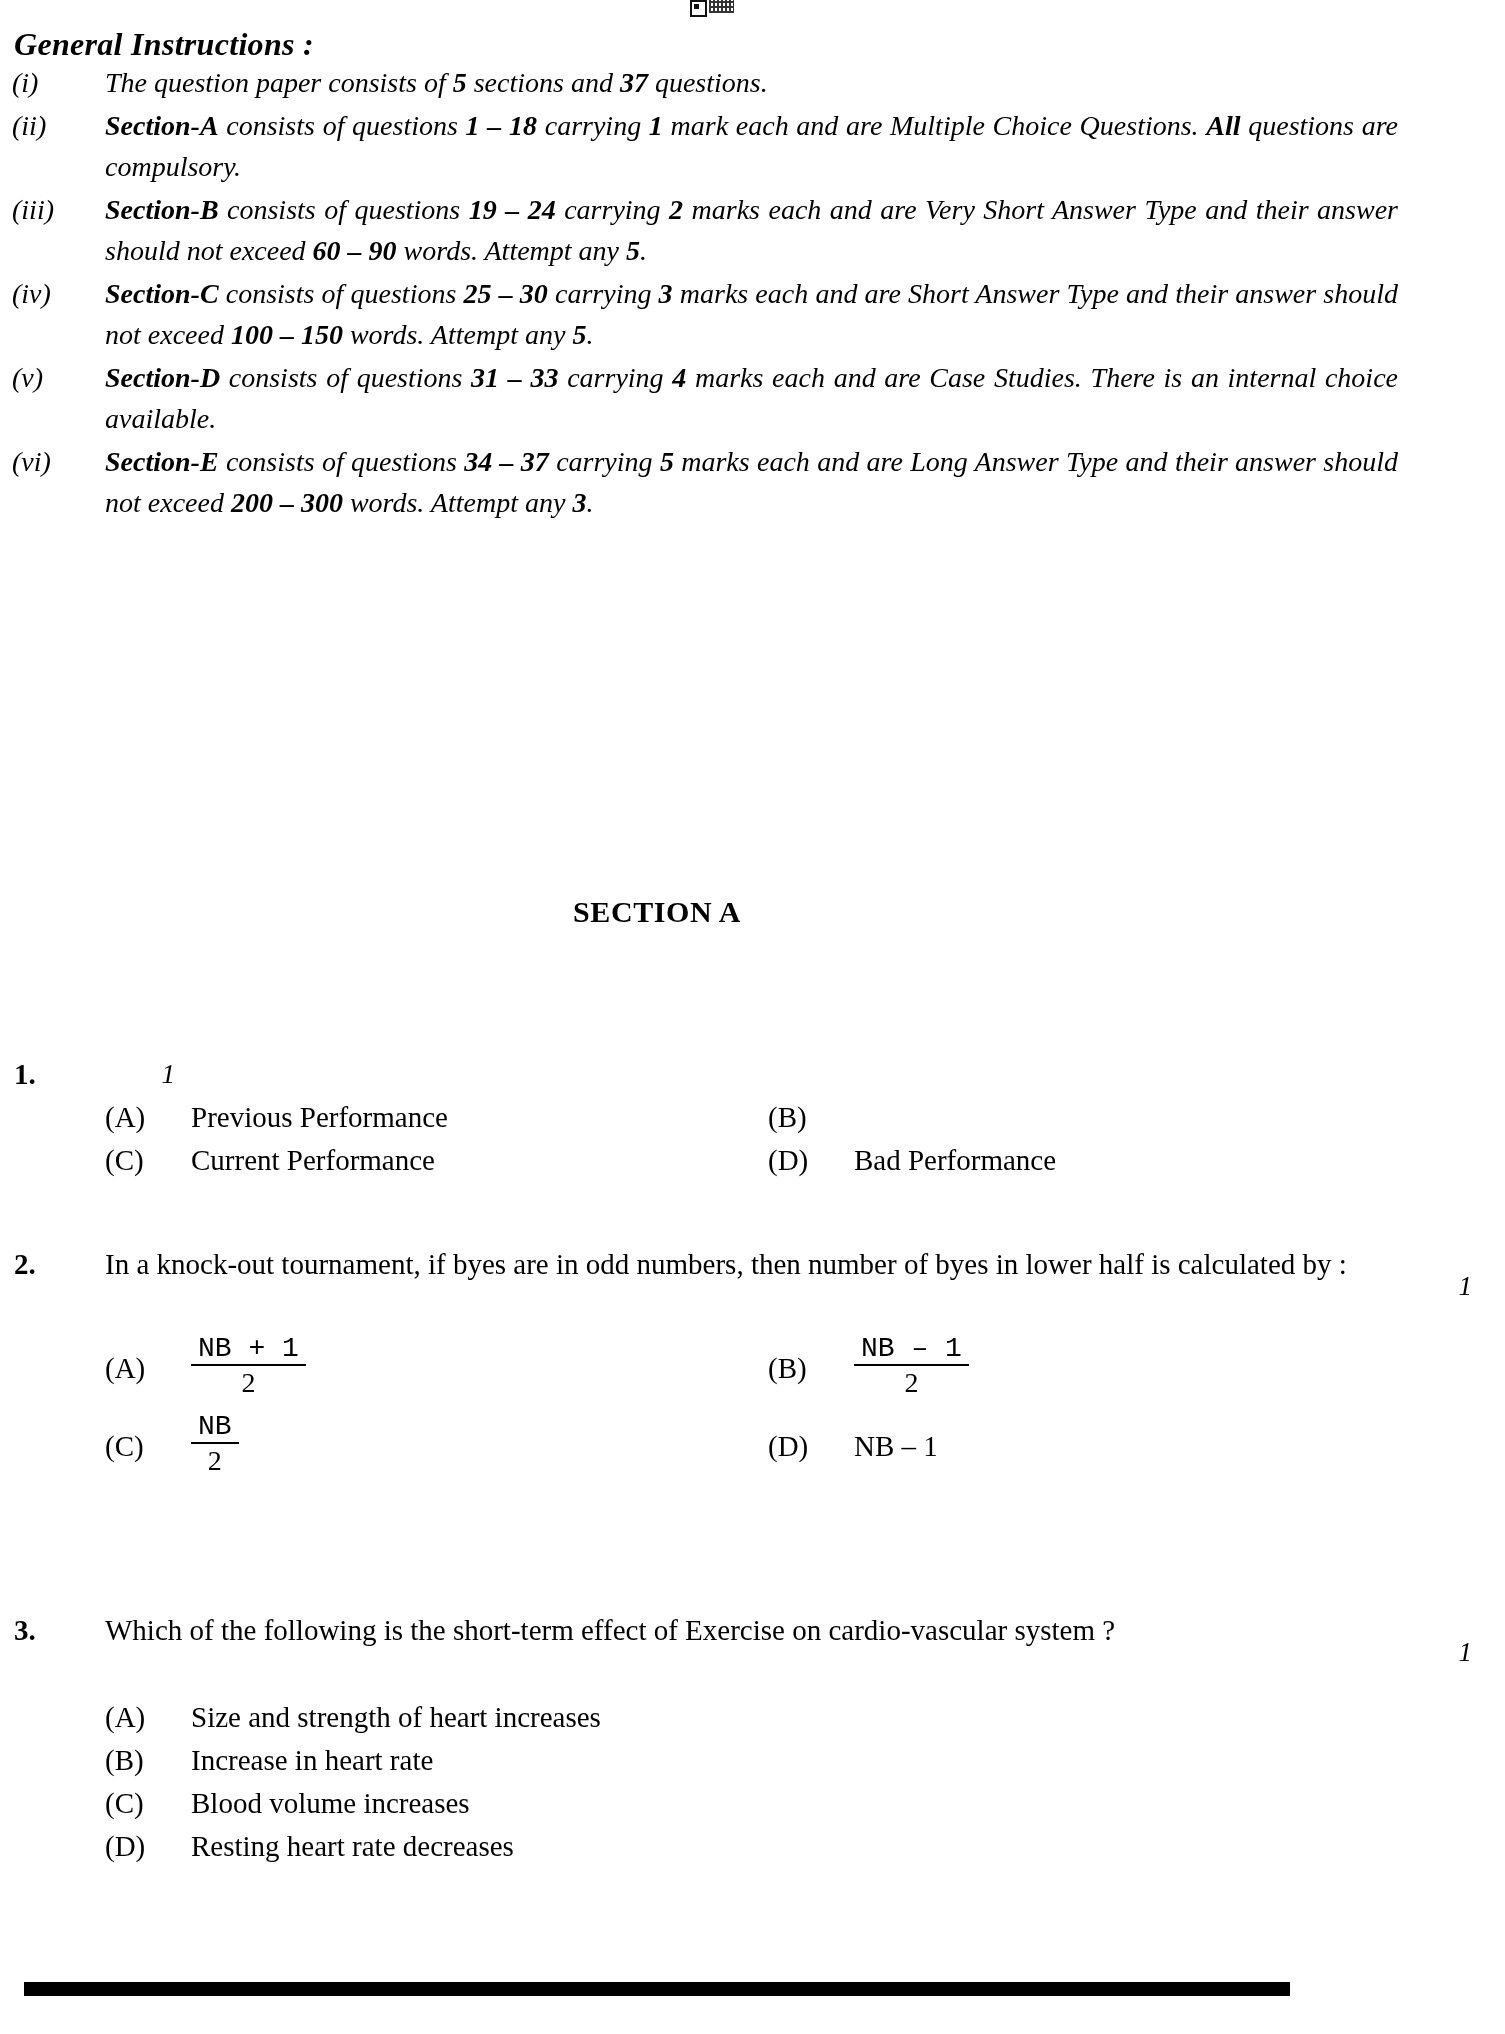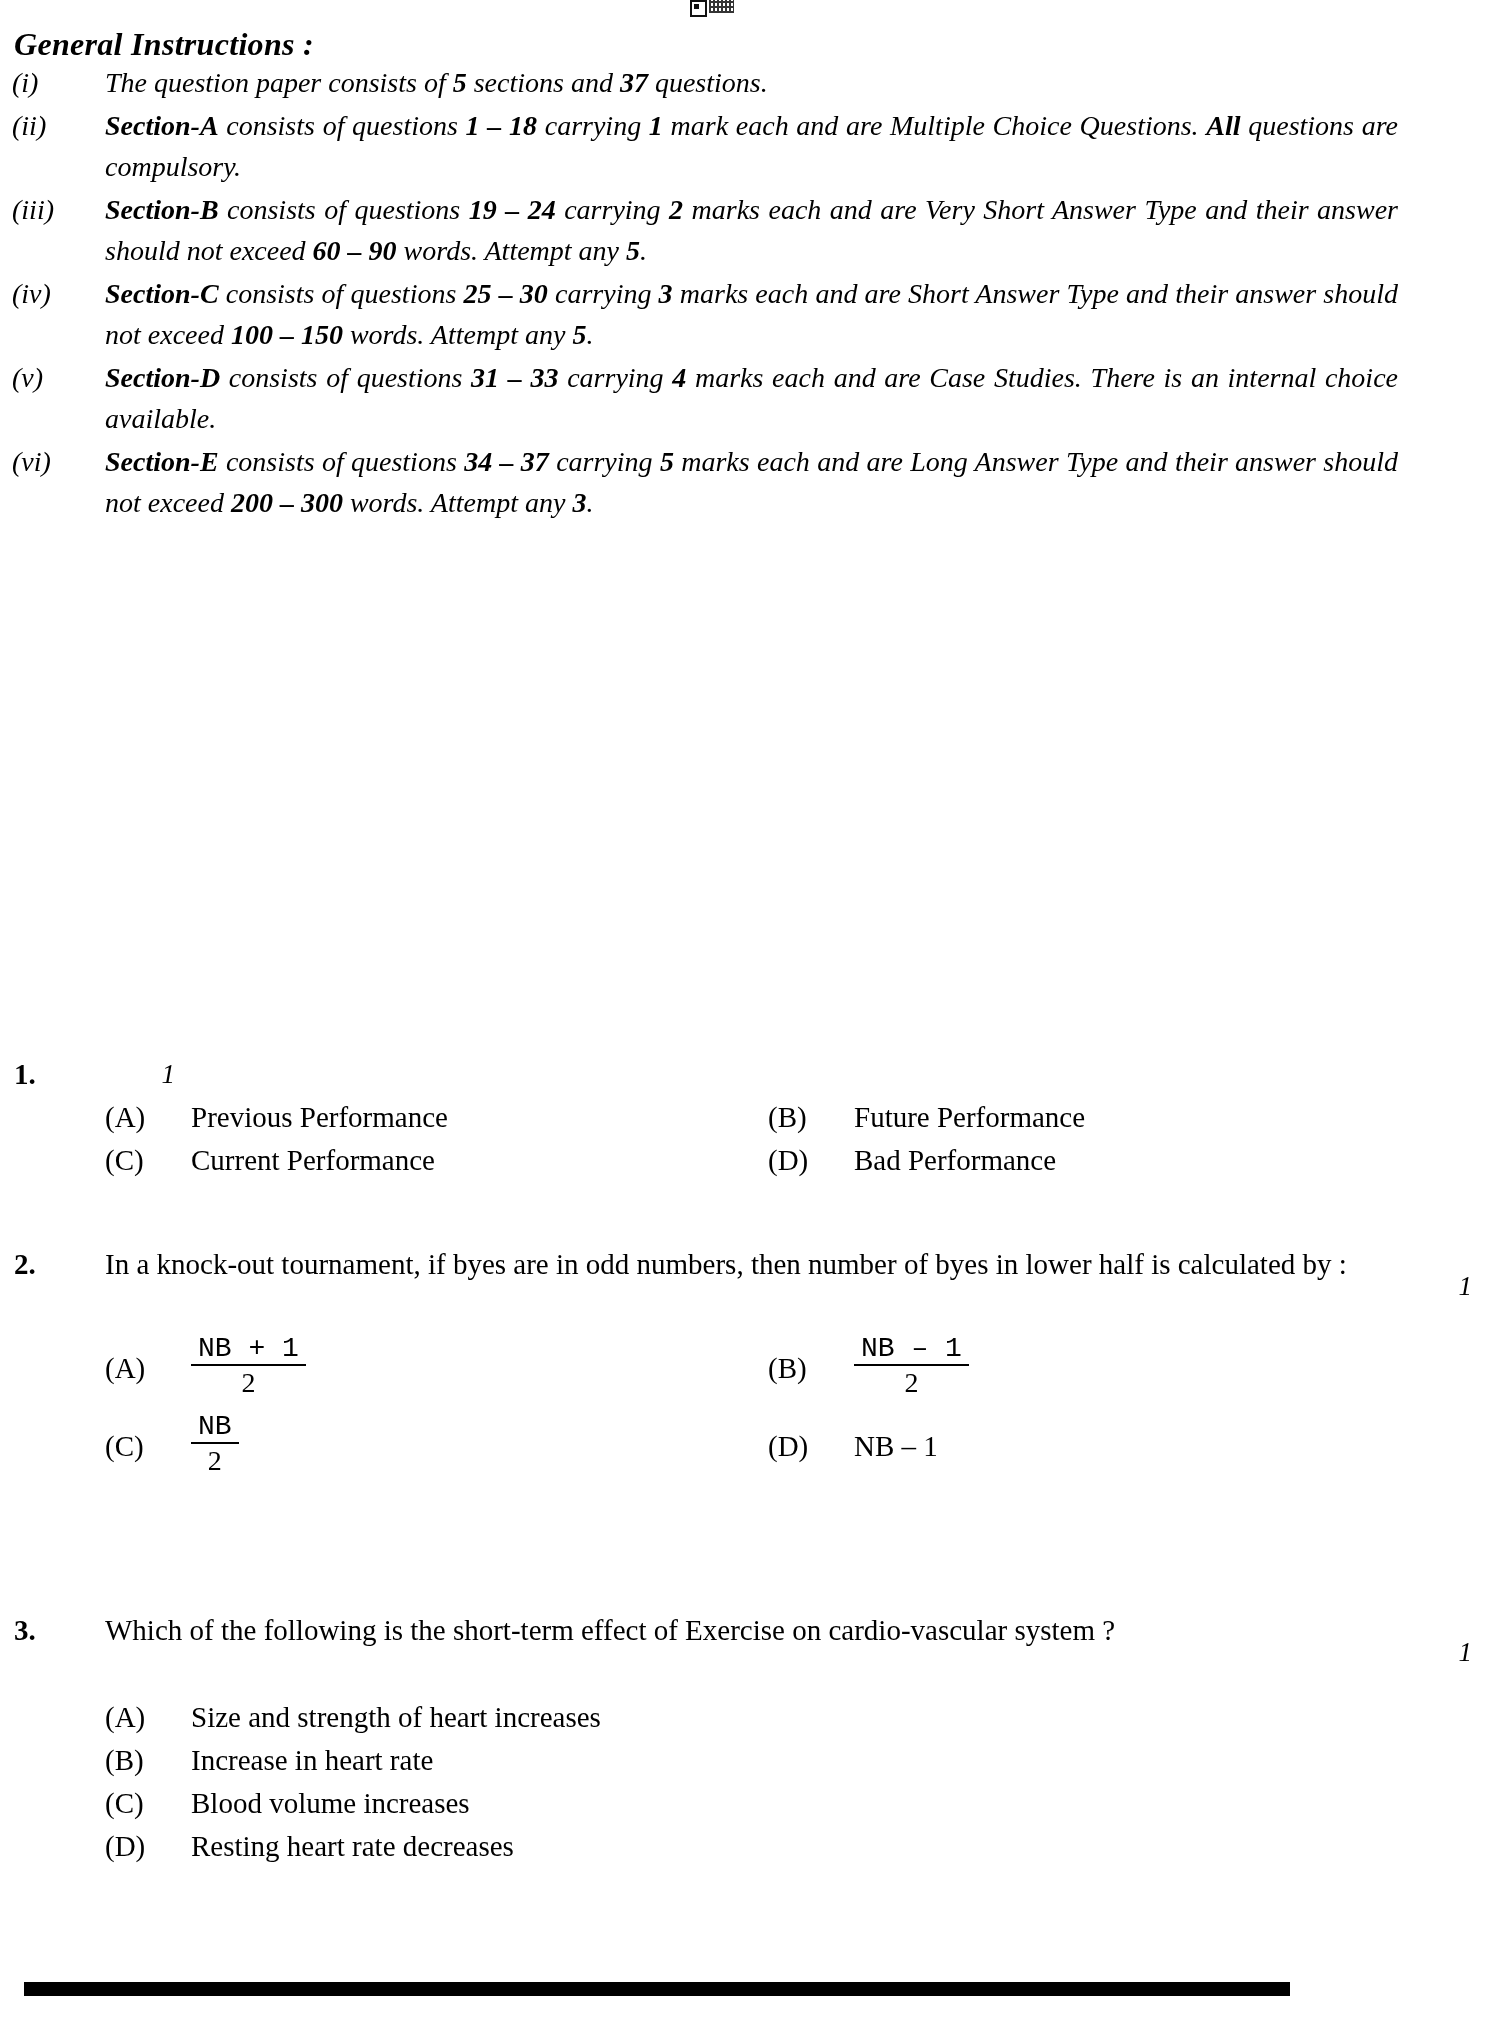--- a/index.html
+++ b/index.html
@@ -280,34 +280,34 @@
       <div class="instr-item">
         <div class="instr-num">(v)</div>
         <div class="instr-text"><b>Section-D</b><span> consists of questions </span><b>31 – 33</b><span> carrying </span><b>4</b><span> marks each and are Case Studies. There is an internal choice available.</span></div>
       </div>
       <div class="instr-item">
         <div class="instr-num">(vi)</div>
         <div class="instr-text"><b>Section-E</b><span> consists of questions </span><b>34 – 37</b><span> carrying </span><b>5</b><span> marks each and are Long Answer Type and their answer should not exceed </span><b>200 – 300</b><span> words. Attempt any </span><b>3</b><span>.</span></div>
       </div>
     </div>
 
+  <div class="section-title">SECTION A</div>
 
   <div class="qblock" style="top:1052px;">
     <div class="qrow">
       <div class="qnum">1.</div>
       <div class="marks">1</div>
     </div>
     <div class="opts-2col">
       <div class="opt opt-col-a">
         <span class="opt-letter">(A)</span>
         <span class="opt-label">Previous Performance</span>
       </div>
       <div class="opt opt-col-b">
         <span class="opt-letter">(B)</span>
-        <span class="opt-label">Future Performance</span>
       </div>
     </div>
     <div class="opts-2col">
       <div class="opt opt-col-a">
         <span class="opt-letter">(C)</span>
         <span class="opt-label">Current Performance</span>
       </div>
       <div class="opt opt-col-b">
         <span class="opt-letter">(D)</span>
         <span class="opt-label">Bad Performance</span>

